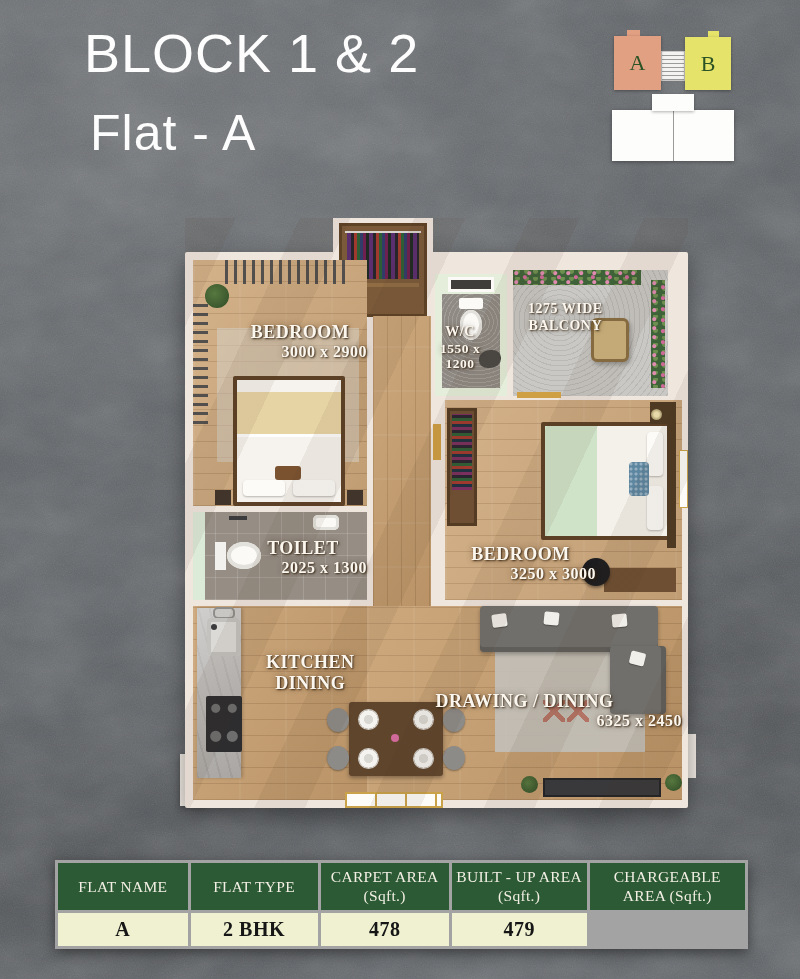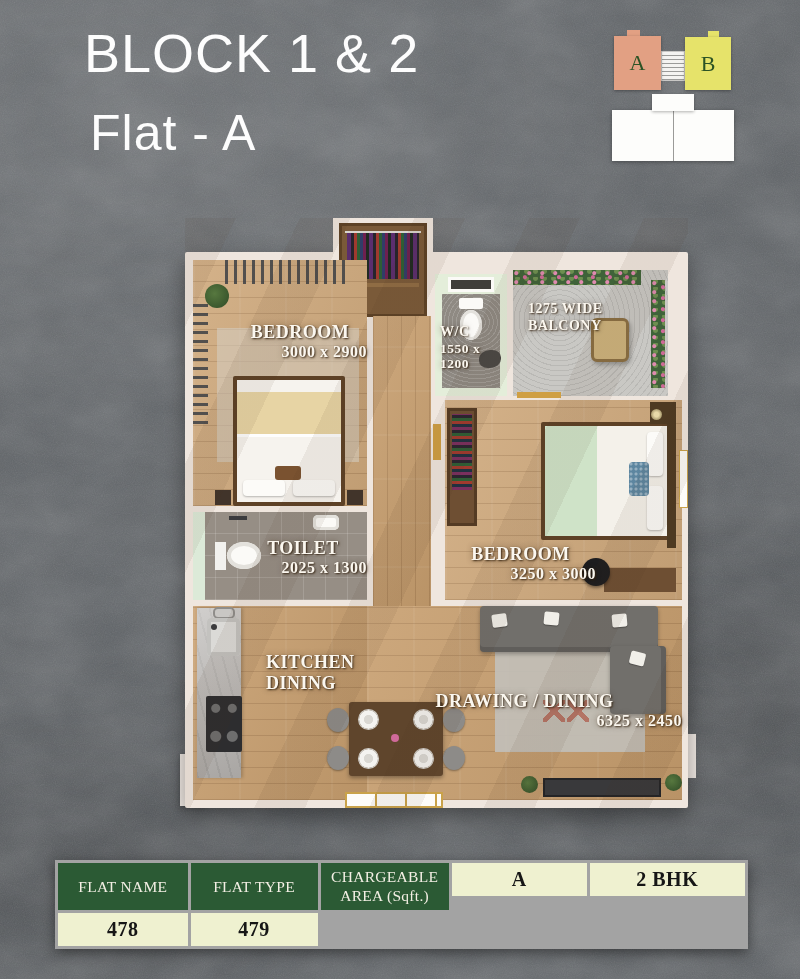--- a/index.html
+++ b/index.html
@@ -189,21 +189,21 @@
   .win-bottom { left:160px; top:574px; width:98px; height:16px; background:#fdfcf9; border:2px solid #c9a24a;
     background-image:repeating-linear-gradient(90deg, transparent 0 28px, #c9a24a 28px 30px); }
   .win-right { left:494px; top:232px; width:9px; height:58px; background:#fdfcf9; border:1px solid #c9a24a; }
 
   .plan-shade { left:0; top:0; width:503px; height:590px; pointer-events:none; z-index:5;
     background:repeating-linear-gradient(115deg, rgba(70,45,25,.07) 0 46px, rgba(70,45,25,0) 46px 104px); }
 
   
   .plabel { position:absolute; z-index:6; font-family:"Liberation Serif",serif; font-weight:700;
     color:#fbf7ef; text-shadow:1px 1px 2px rgba(48,30,12,.9), 0 0 6px rgba(48,30,12,.45);
-    line-height:1.18; letter-spacing:.5px; }
+    line-height:1.18; letter-spacing:.5px;text-align:center; }
   .plabel span { display:block; }
   .sz-lg { font-size:18px; } .sz-md { font-size:16px;text-align:right; } .sz-sm { font-size:14px; }
   .lbl-bedroom1 { left:40px; right:0; top:62px; text-align:center; }
   .lbl-wc { left:5px; top:50px; font-size:14px; }
   .lbl-wc .dims { font-size:13.5px; font-weight:700; }
   .lbl-balcony { left:15px; top:31px; }
   .lbl-toilet { left:46px; right:0; top:26px; text-align:center; }
   .lbl-bedroom2 { left:0; right:86px; top:144px; text-align:center; }
   .lbl-kitchen { left:73px; top:46px; }
   .lbl-drawing { left:0; right:0; top:85px; text-align:center; }
@@ -395,18 +395,20 @@
   <div class="th-gold th1"></div>
   <div class="th-gold th2"></div>
   <div class="win-bottom"></div>
   <div class="win-right"></div>
   <div class="plan-shade"></div>
 </div>
 
 <div class="layer areas">
   <div class="th-cell">FLAT NAME</div>
   <div class="th-cell">FLAT TYPE</div>
+  <div class="th-cell">CARPET AREA (Sqft.)</div>
+  <div class="th-cell">BUILT - UP AREA (Sqft.)</div>
   <div class="th-cell">CHARGEABLE AREA (Sqft.)</div>
   <div class="td-cell">A</div>
   <div class="td-cell">2 BHK</div>
   <div class="td-cell">478</div>
   <div class="td-cell">479</div>
 </div>
 
 </body></html>

